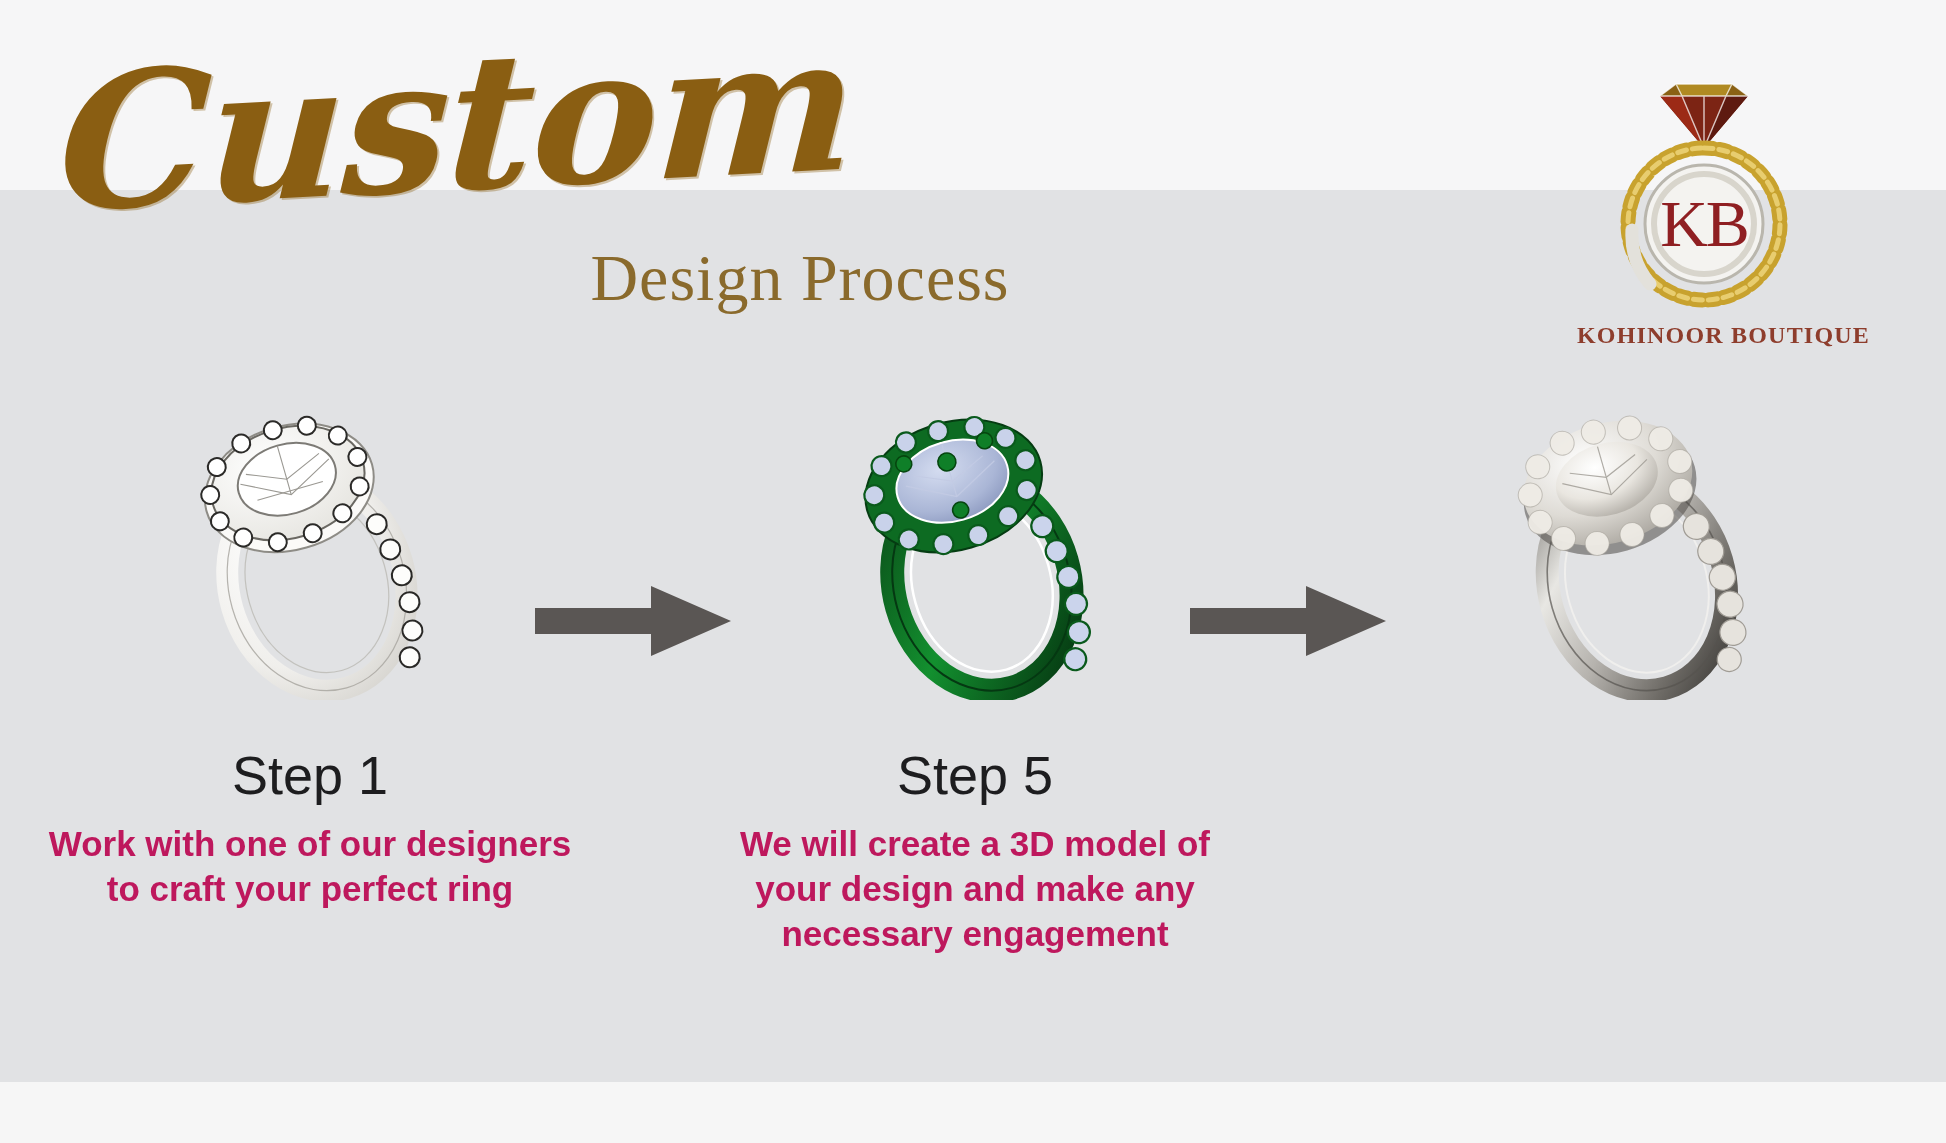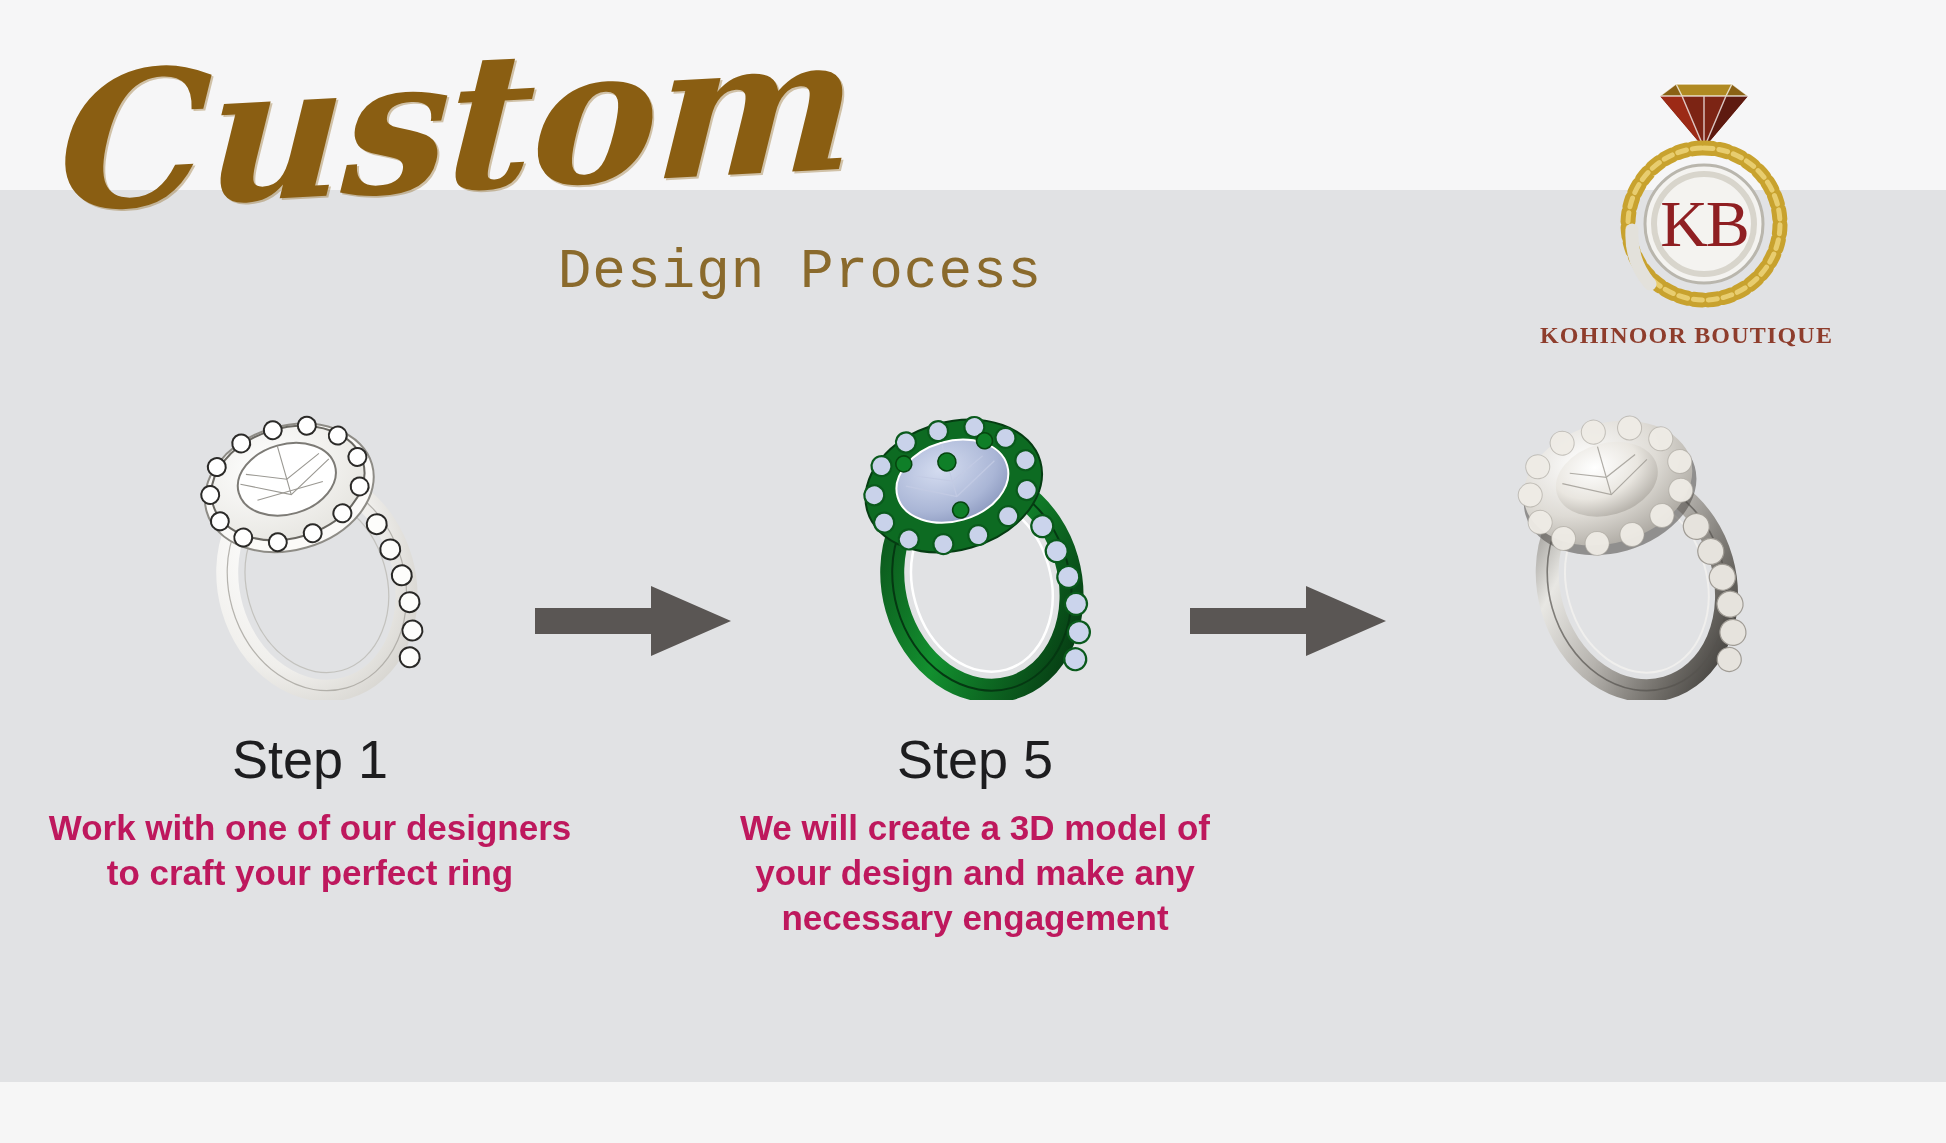--- a/index.html
+++ b/index.html
@@ -59,22 +59,22 @@
     transform: skewX(-6deg) rotate(-3deg);
     transform-origin: left center;
     text-shadow: 2px 2px 0 rgba(138,94,18,0.35);
   }
   .headline-sub {
     position: absolute;
     left: 0; top: 240px;
     width: 1600px;
     text-align: center;
     color: #8a6a2c;
-    font-family: Liberation Mono, monospace;
-    font-size: 56px;
+    font-family: Liberation Serif, serif;
+    font-size: 66px;
     font-weight: 400;
     letter-spacing: 1px;
     white-space: nowrap;
   }
 
   
   .logo {
     position: absolute;
     left: 1590px; top: 78px;
     width: 280px;
@@ -101,21 +101,21 @@
     font-family: "Liberation Serif", serif;
     font-size: 66px;
     font-weight: 400;
     letter-spacing: -2px;
     line-height: 1;
   }
   .logo-caption {
     position: absolute;
     left: -50px; top: 244px;
     width: 330px;
-    text-align: left;
+    text-align: right;
     color: #8e3d2c;
     font-family: "Liberation Serif", serif;
     font-size: 24px;
     font-weight: 700;
     letter-spacing: 1.2px;
     white-space: nowrap;
   }
 
   
   .steps {
@@ -137,21 +137,21 @@
   .ring-stage {
     position: relative;
     width: 600px;
     height: 300px;
     display: flex;
     align-items: center;
     justify-content: center;
   }
 
   .step-title {
-    margin-top: 28px;
+    margin-top: 44px;
     text-align: center;
     color: #1d1d1f;
     font-size: 54px;
     font-weight: 400;
     letter-spacing: 0px;
   }
   .step-desc {
     margin-top: 16px;
     text-align: center;
     color: #be185d;

